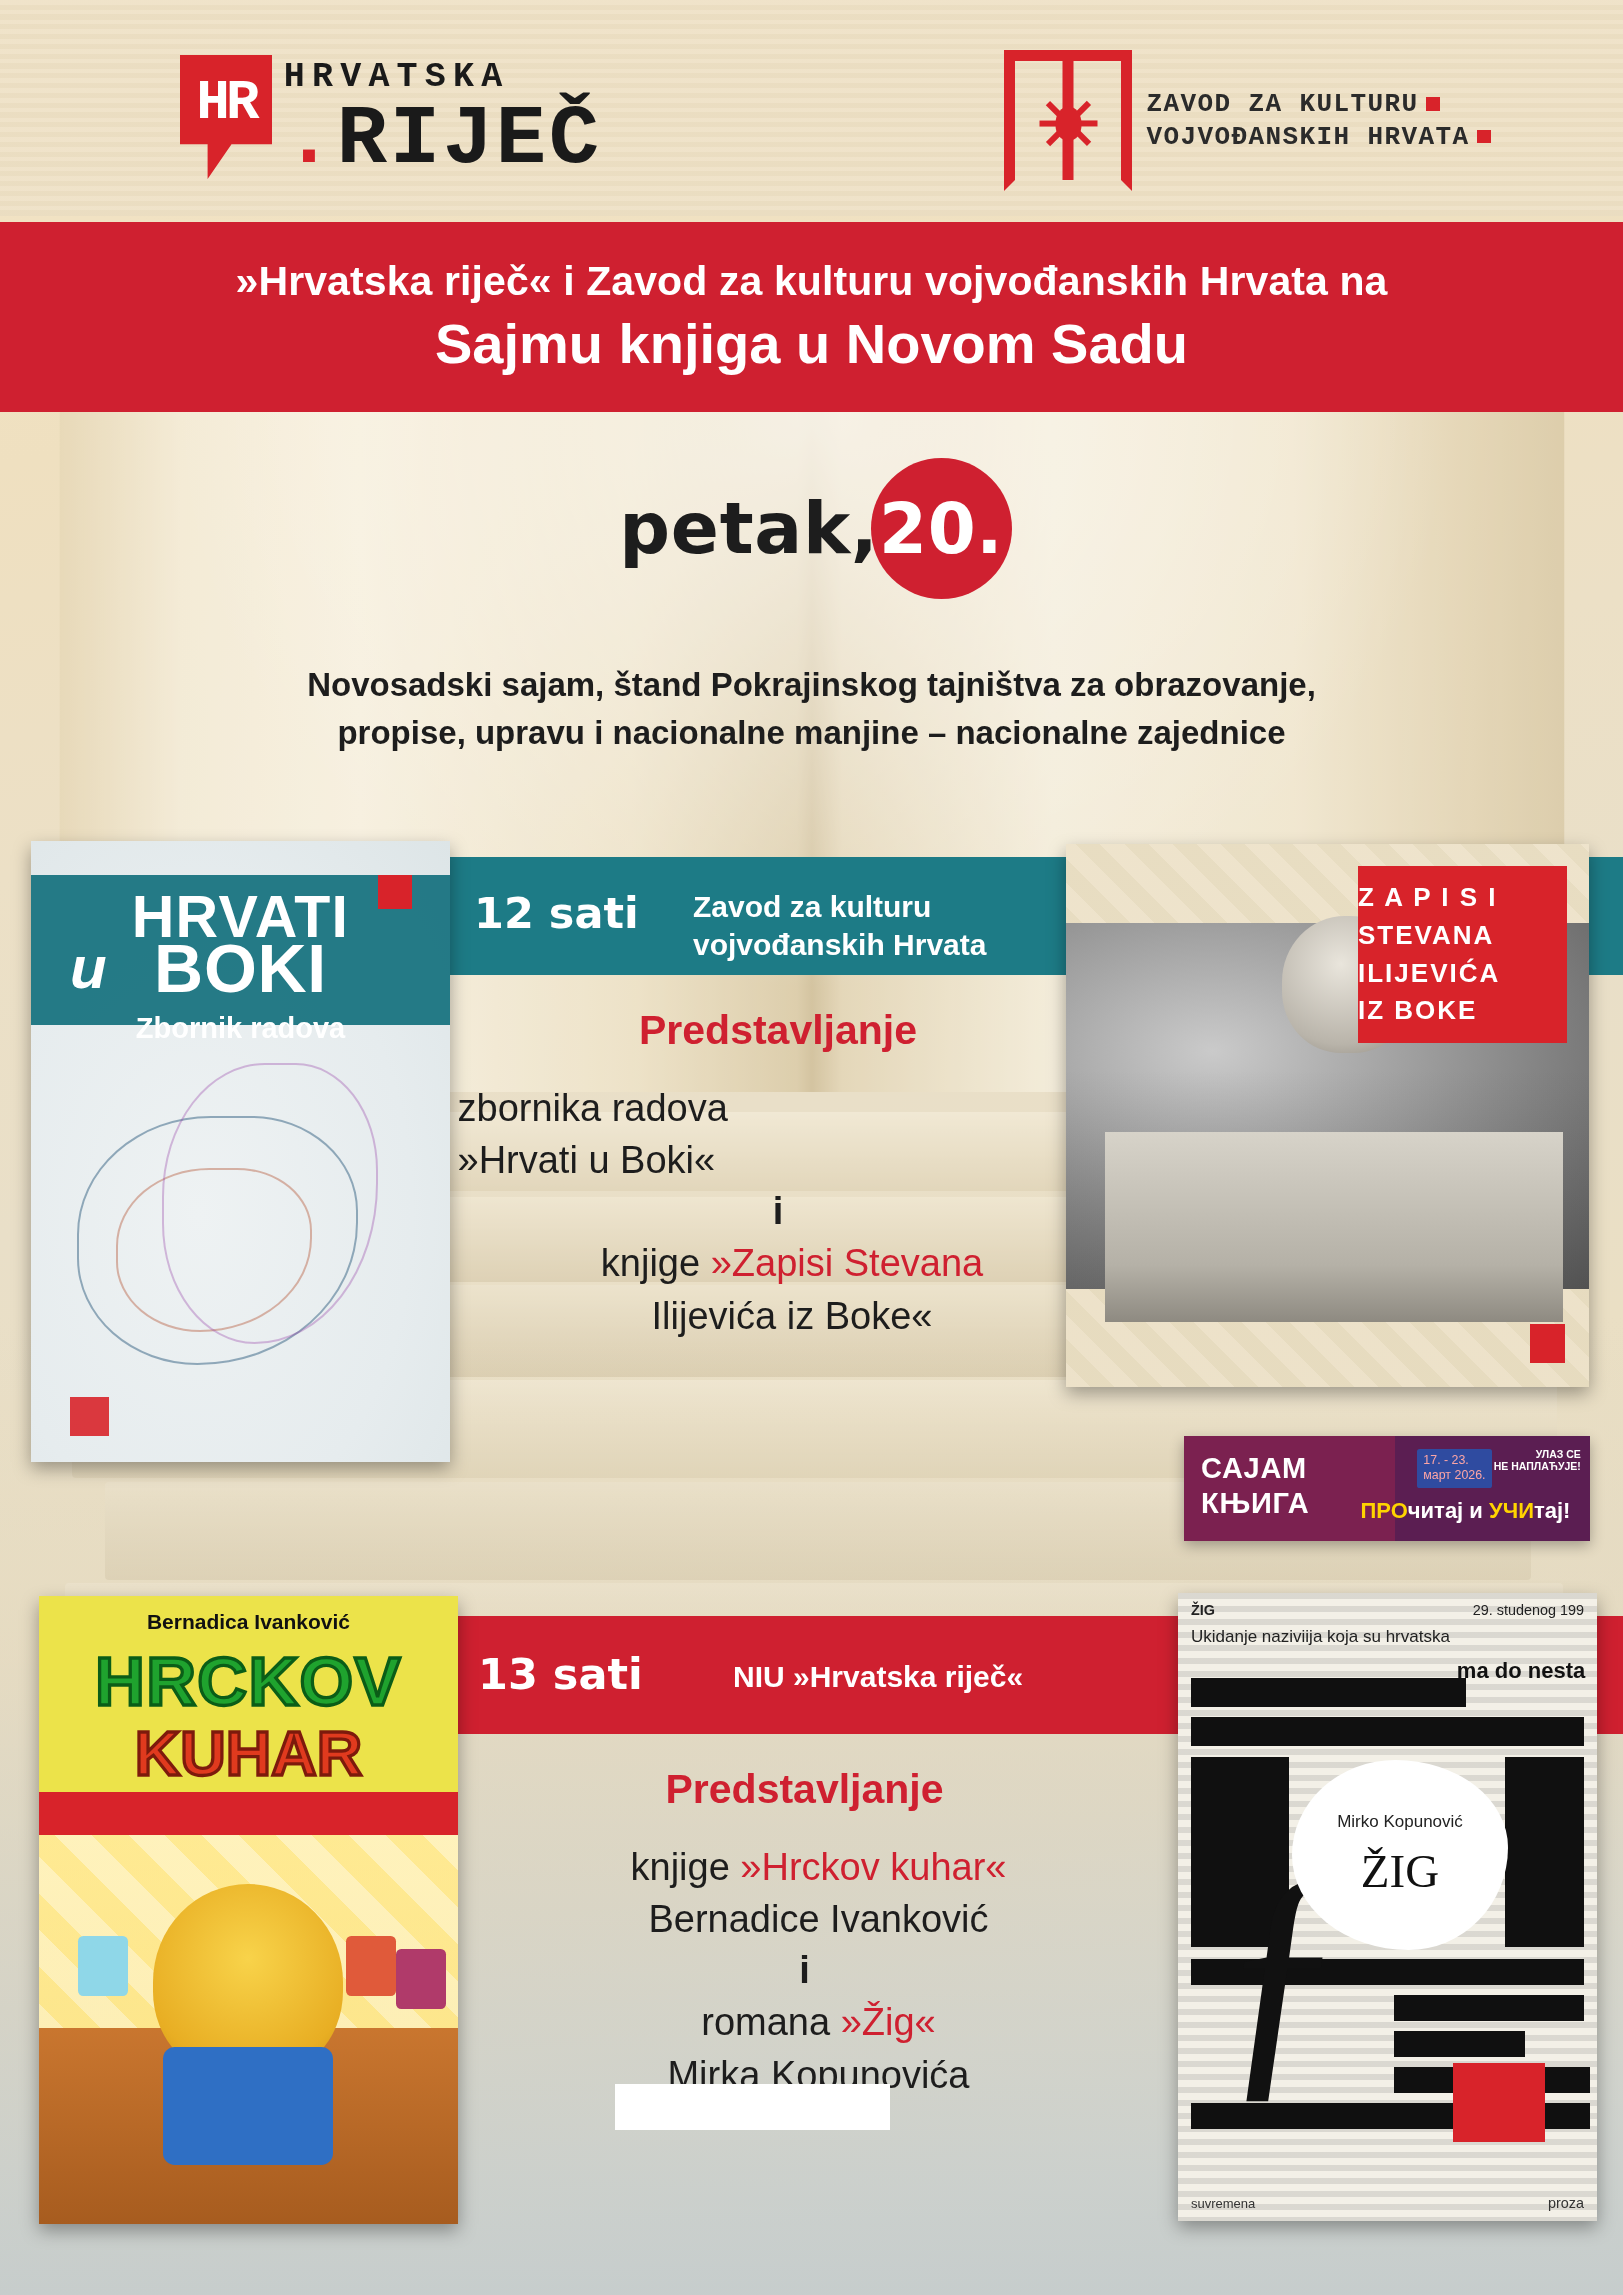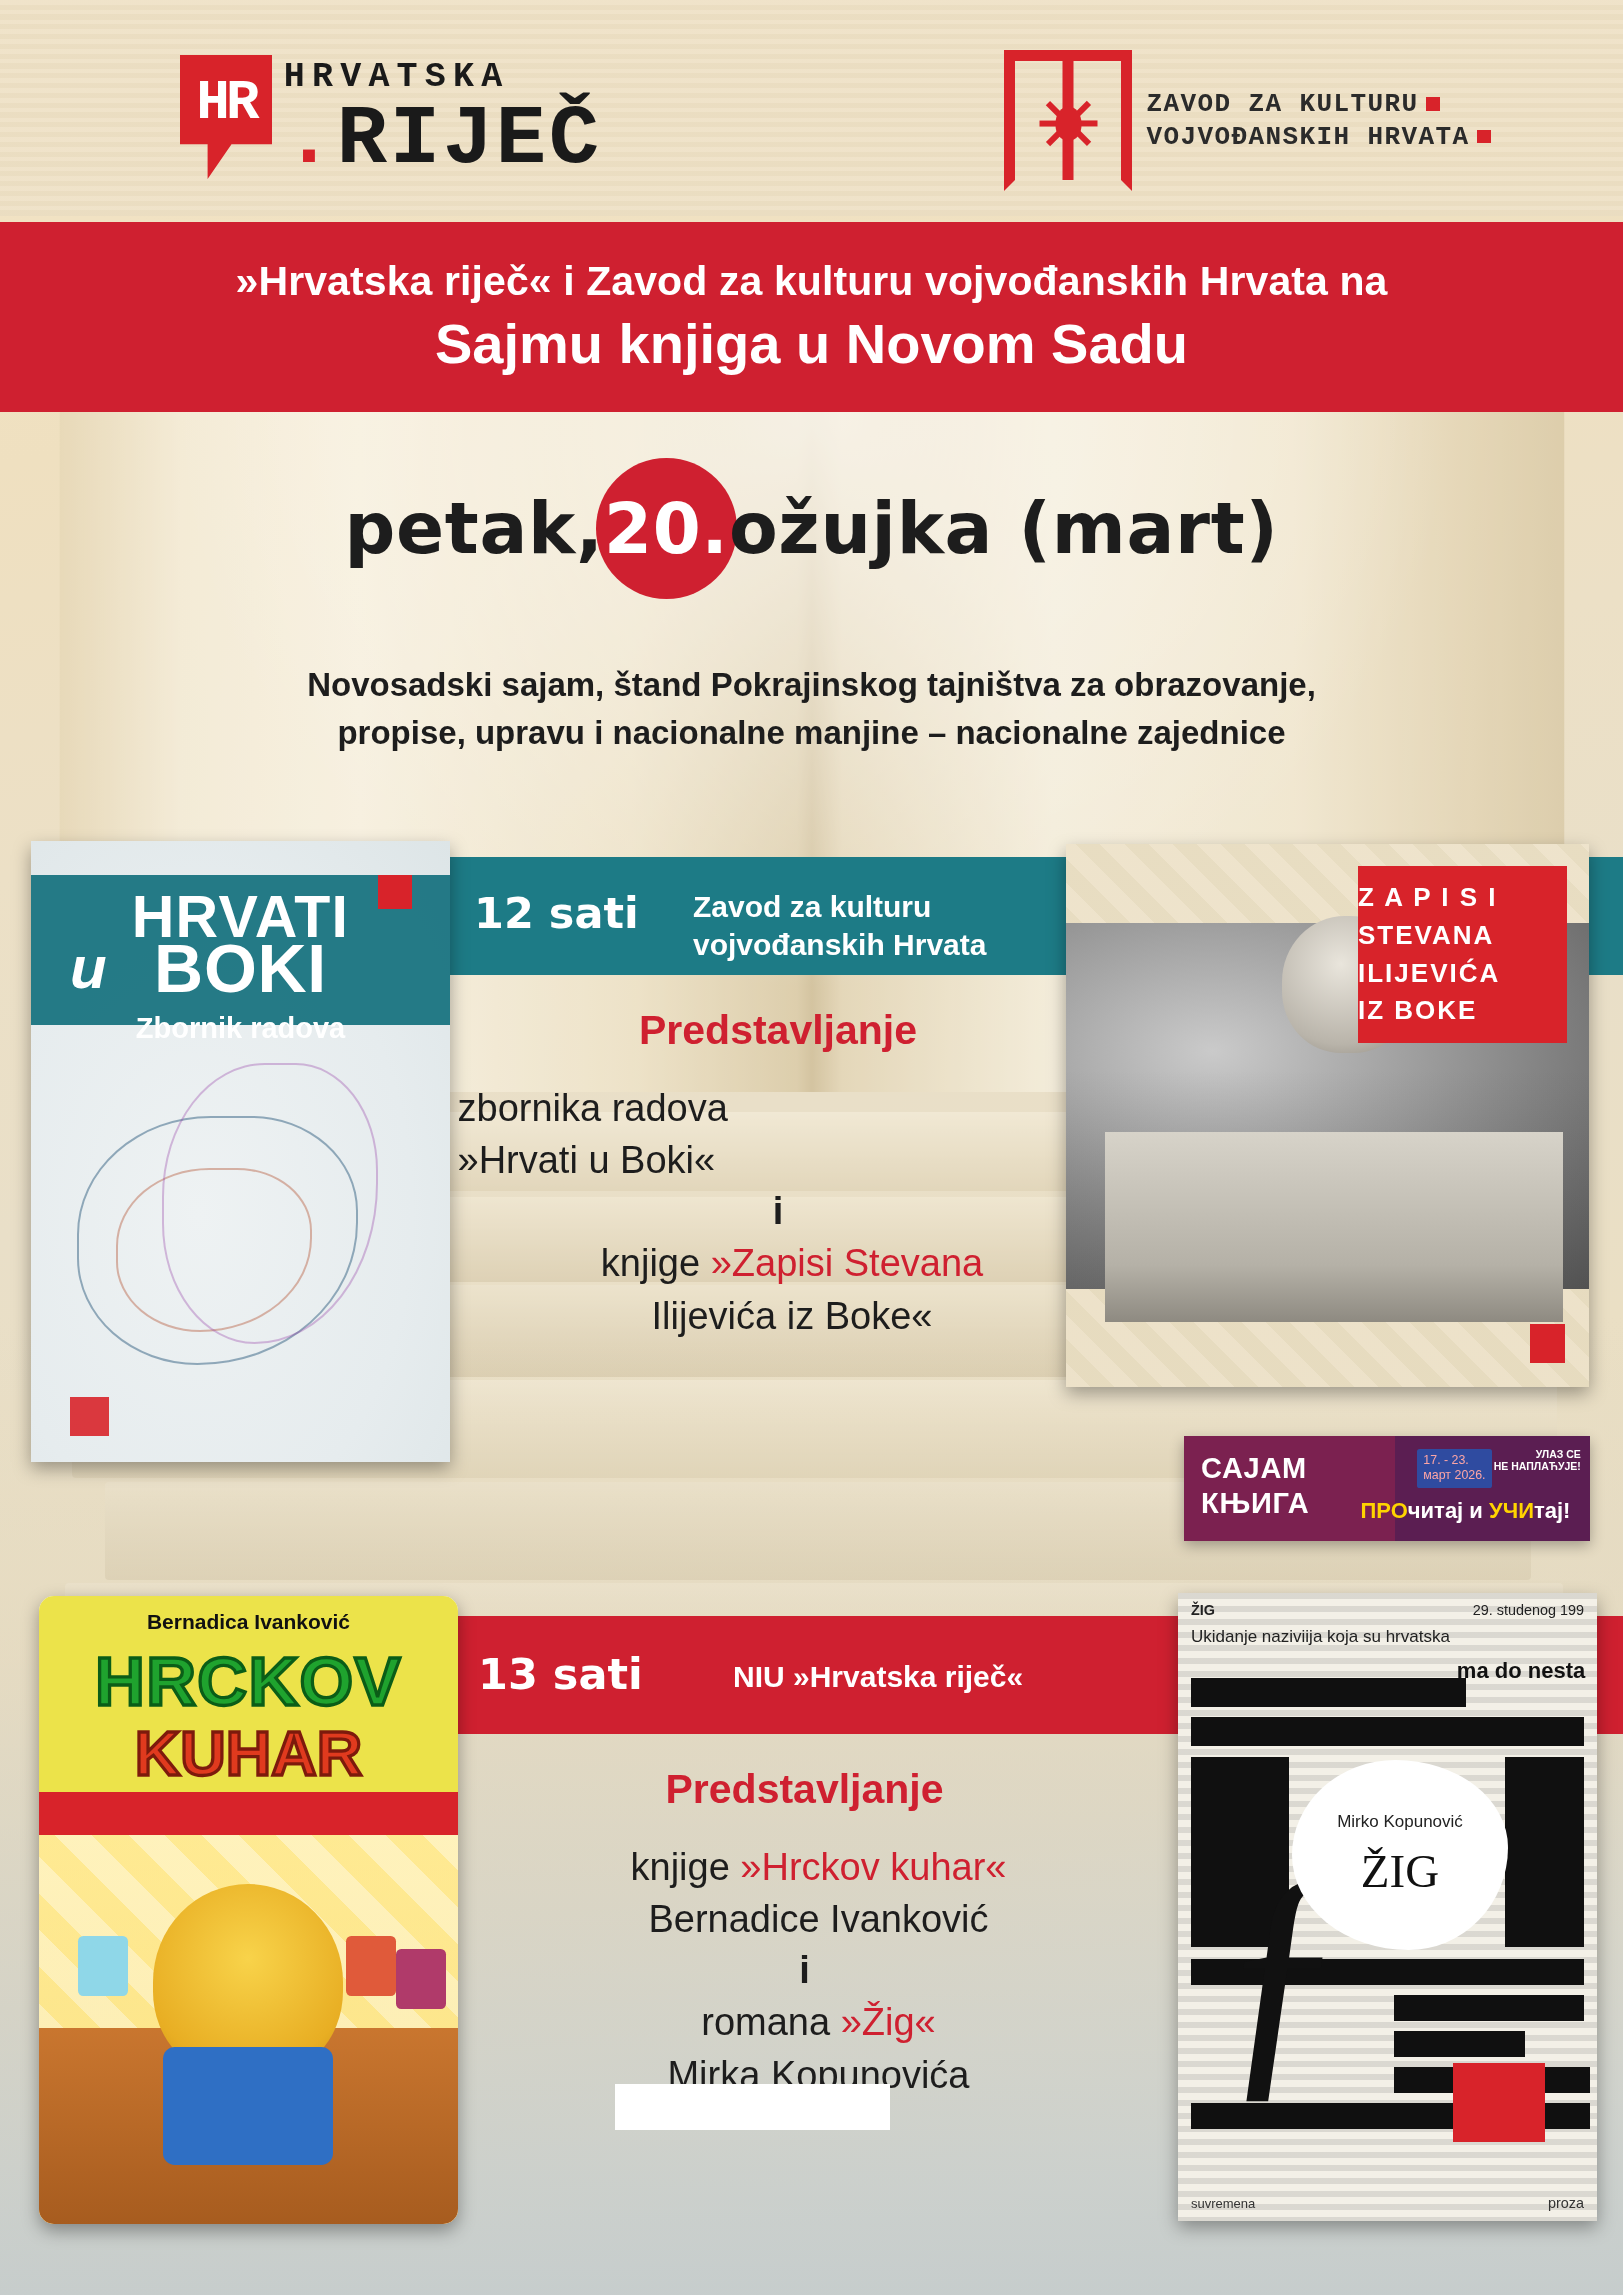--- a/index.html
+++ b/index.html
@@ -240,21 +240,20 @@
   #banner-sajam .s2 { position:absolute; left: 17px; top: 51px; color:#fff; font-weight:bold; font-size: 29px; letter-spacing: 0.7px; }
   #banner-sajam .s3 { position:absolute; right: 98px; top: 13px; color:#fca5a5; font-size: 12.4px; font-weight:normal; line-height:1.25; }
   #banner-sajam .s4 { position:absolute; right: 9.2px; top: 11.8px; color:#fff; font-size: 10.5px; font-weight:bold; text-align:right; line-height:1.2;}
   #banner-sajam .s5 { position:absolute; right: 19.6px; bottom: 17px; color:#fff; font-size: 22px; font-weight:bold; }
   #banner-sajam .s5 .y { color:#ffd400; }
 
   
   #cover-hrckov {
     left: 39px; top: 1596px; width: 419px; height: 628px;
     background: #fff;
-    border-radius: 15px;
   }
   #cover-hrckov .top { position:absolute; left:0; right:0; top:0; height: 216px; background: #ece34a; }
   #cover-hrckov .author { position:absolute; left:0; right:0; top: 14.4px; text-align:center; font-size: 21px; font-weight:bold; color:#111; }
   #cover-hrckov .h1 {
     position:absolute; left:0; right:0; top: 46px; text-align:center;
     font-size: 69px; font-weight: bold; color:#1fa32e; -webkit-text-stroke: 3.3px #0b5d17; letter-spacing: 1.3px;
   }
   #cover-hrckov .h2 {
     position:absolute; left:0; right:0; top: 121px; text-align:center;
     font-size: 63px; font-weight: bold; color:#e03a1e; -webkit-text-stroke: 3.3px #7d1a0c;
@@ -368,21 +367,20 @@
   </div>
 
   <div class="titleband">
     <div class="t1">»Hrvatska riječ« i Zavod za kulturu vojvođanskih Hrvata na</div>
     <div class="t2">Sajmu knjiga u Novom Sadu</div>
   </div>
 
   <div class="dateline">
     <span>petak,</span>
     <span class="datecircle">20.</span>
-    <span>ožujka (mart)</span>
   </div>
 
   <div class="venue">
     <div>Novosadski sajam, štand Pokrajinskog tajništva za obrazovanje,</div>
     <div>propise, upravu i nacionalne manjine – nacionalne zajednice</div>
   </div>
 
   <div class="teal-band"></div>
   <div class="band-time" style="left:474px; top:888px;">12 sati</div>
   <div class="band-org" style="left:693px; top:888px; text-align:left;">

